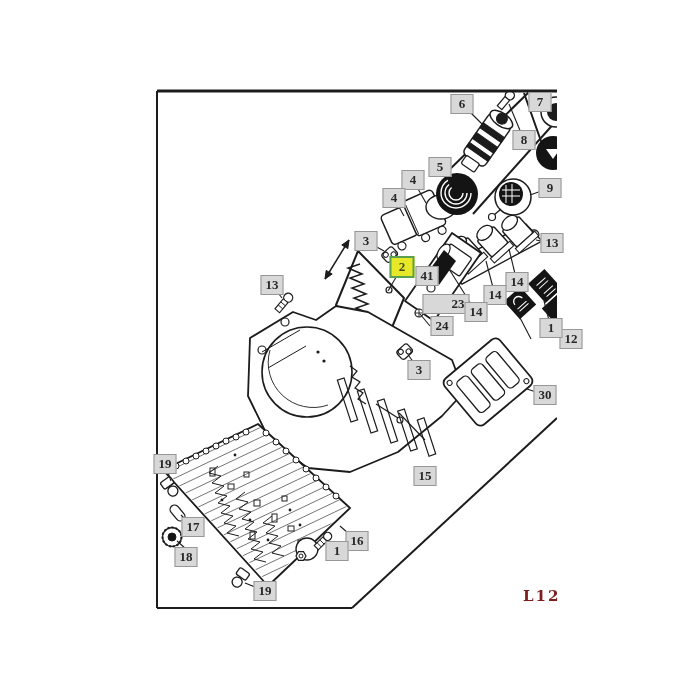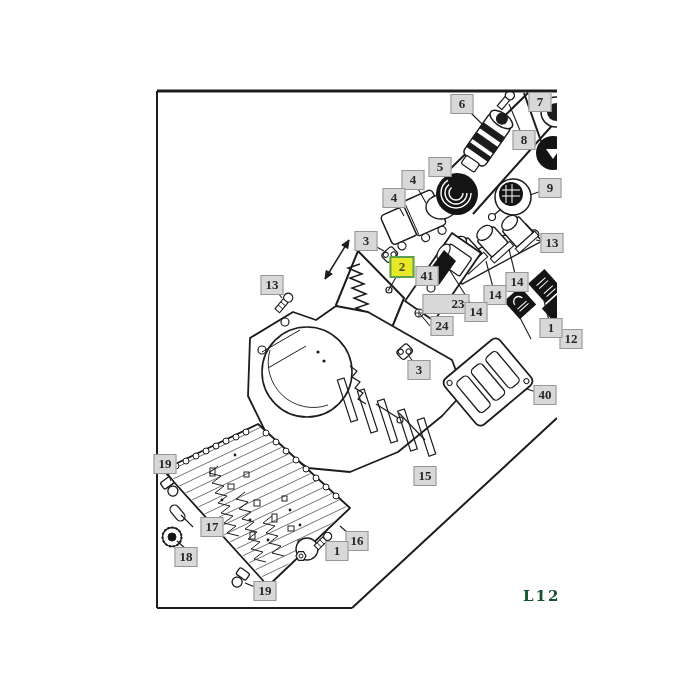--- a/index.html
+++ b/index.html
@@ -29,21 +29,21 @@
     box-sizing:content-box;
   }
   .callout.highlight{
     background:var(--hl-bg);
     border:2px solid var(--hl-border);
     color:var(--hl-text);
   }
   .page-code{
     position:absolute;left:523px;top:587px;
     font:bold 15px "DejaVu Serif",serif;
-    letter-spacing:2px;color:#14532d;
+    letter-spacing:2px;color:#7f1d1d;
   }
   #leader-lines line{stroke:var(--ink);stroke-width:1.1;}
 </style>
 </head>
 <body>
 
 <div class="canvas">
 
 <svg class="art" width="700" height="700" viewBox="0 0 700 700">
 
@@ -369,24 +369,24 @@
       <div class="callout" style="left: 427px; top: 276px;">41</div>
       <div class="callout" style="left: 446px; top: 304px; padding-left: 28px;">23</div>
       <div class="callout" style="left: 442px; top: 326px;">24</div>
       <div class="callout" style="left: 517px; top: 282px;">14</div>
       <div class="callout" style="left: 495px; top: 295px;">14</div>
       <div class="callout" style="left: 476px; top: 312px;">14</div>
       <div class="callout" style="left: 531px; top: 339px; margin-left: 40px;">12</div>
       <div class="callout" style="left: 551px; top: 328px;">1</div>
       <div class="callout" style="left: 272px; top: 285px;">13</div>
       <div class="callout" style="left: 419px; top: 370px;">3</div>
-      <div class="callout" style="left: 545px; top: 395px;">40</div>
+      <div class="callout" style="left: 545px; top: 395px;">30</div>
       <div class="callout" style="left: 425px; top: 440px; margin-top: 36px;">15</div>
       <div class="callout" style="left: 165px; top: 464px;">19</div>
-      <div class="callout" style="left: 193px; top: 527px; margin-left: 19px;">17</div>
+      <div class="callout" style="left: 193px; top: 527px;">17</div>
       <div class="callout" style="left: 186px; top: 549px; margin-top: 8px;">18</div>
       <div class="callout" style="left: 357px; top: 541px;">16</div>
       <div class="callout" style="left: 337px; top: 551px;">1</div>
       <div class="callout" style="left: 265px; top: 591px;">19</div>
     </div>
 
 <div class="page-code">L12</div>
 
 </div>
 

